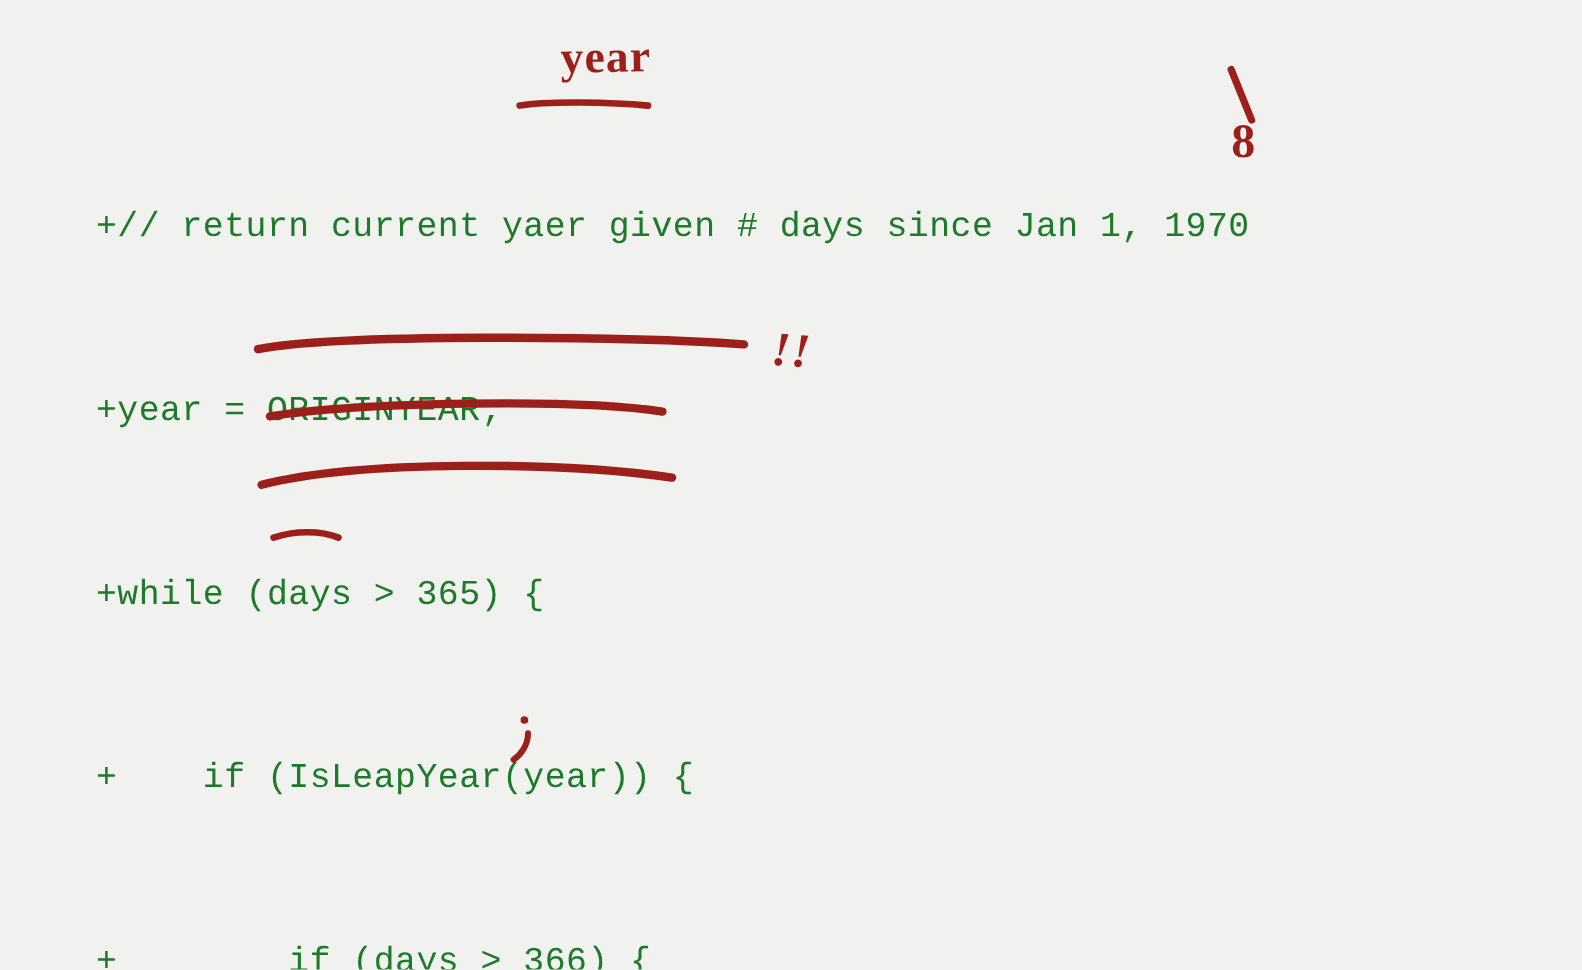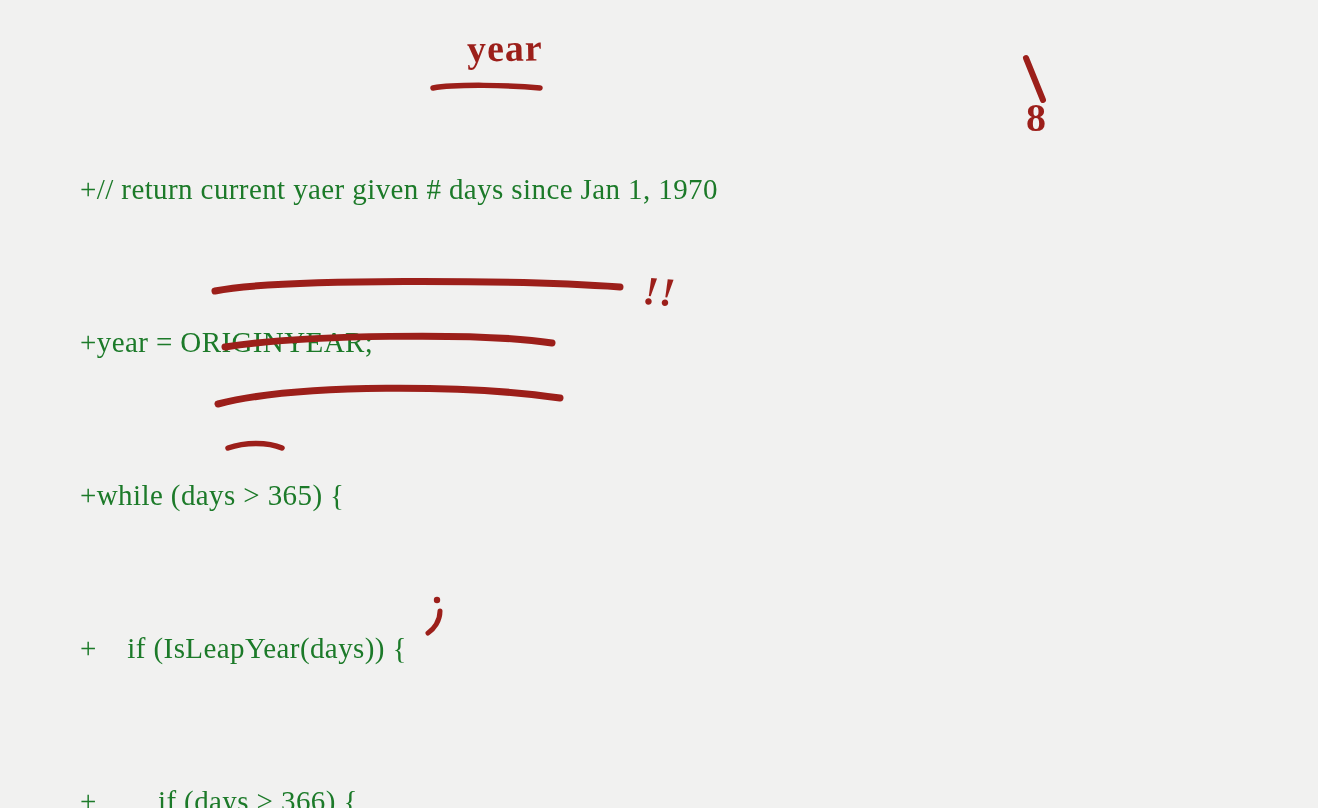--- a/index.html
+++ b/index.html
@@ -19,21 +19,21 @@
     position: absolute;
     left: 80px;
     top: 62px;
     font-family: "Menlo", "Consolas", "Courier New", monospace;
     font-size: 29px;
     line-height: 51px;
     color: #1c7a29;
     white-space: pre;
     letter-spacing: 0.4px;
   }
-  .codeline { display: block; font-family: Liberation Serif, serif; }
+  .codeline { display: block; }
   .annotation {
     position: absolute;
     font-family: "Comic Sans MS", "Bradley Hand", "Segoe Script", cursive;
     color: #9c1f1a;
     font-size: 32px;
     font-weight: 600;
     letter-spacing: 1px;
   }
   .excl {
     font-family: "Comic Sans MS", cursive;
@@ -68,21 +68,21 @@
 </style>
 </head>
 <body>
 
 <div class="page">
 
   <div class="codeblock">
     <span class="codeline">+// return current yaer given # days since Jan 1, 1970</span>
     <span class="codeline">+year = ORIGINYEAR;</span>
     <span class="codeline">+while (days &gt; 365) {</span>
-    <span class="codeline">+    if (IsLeapYear(days)) {</span>
+    <span class="codeline">+    if (IsLeapYear(year)) {</span>
     <span class="codeline">+        if (days &gt; 366) {</span>
     
     
     
     
     
     
     
     
   </div>

